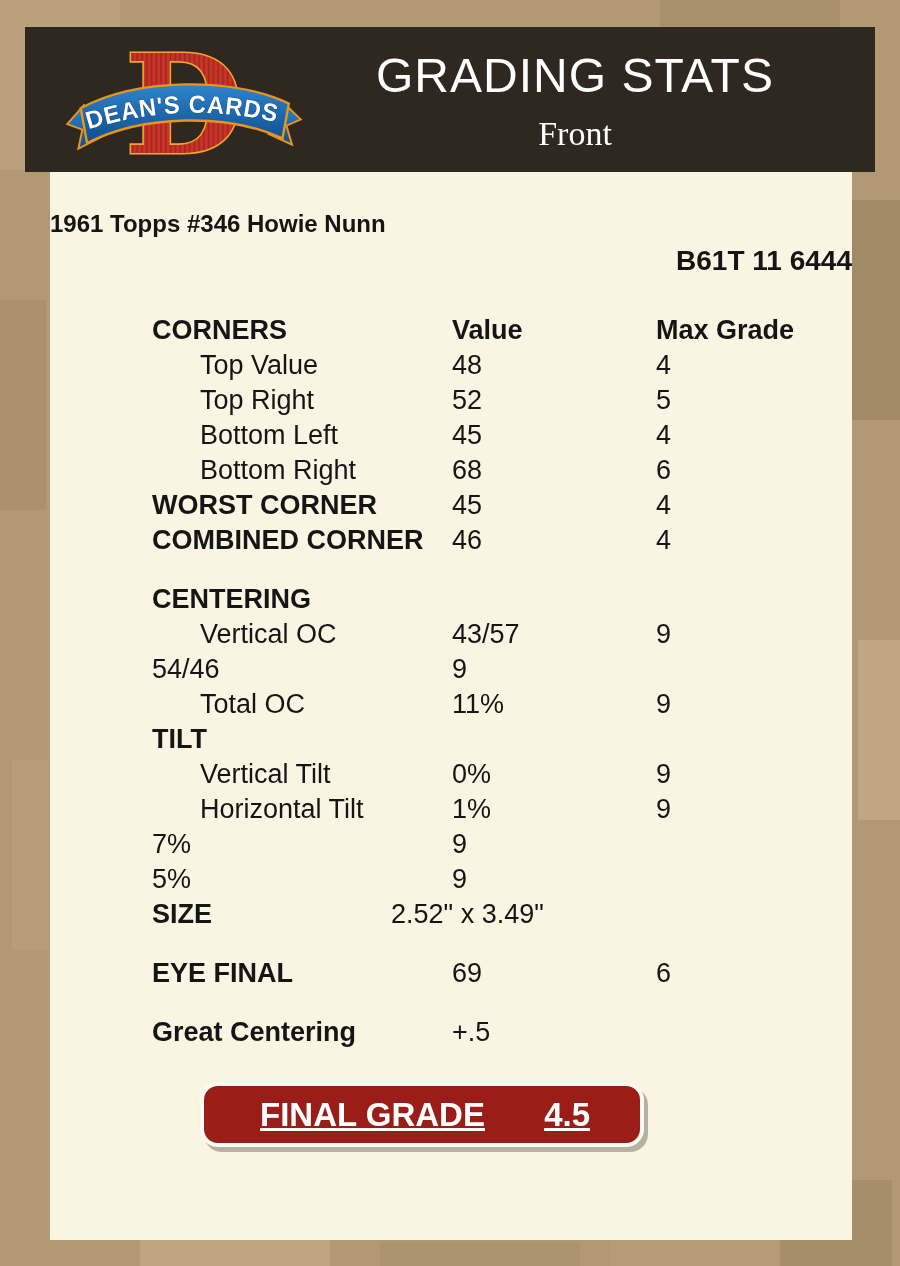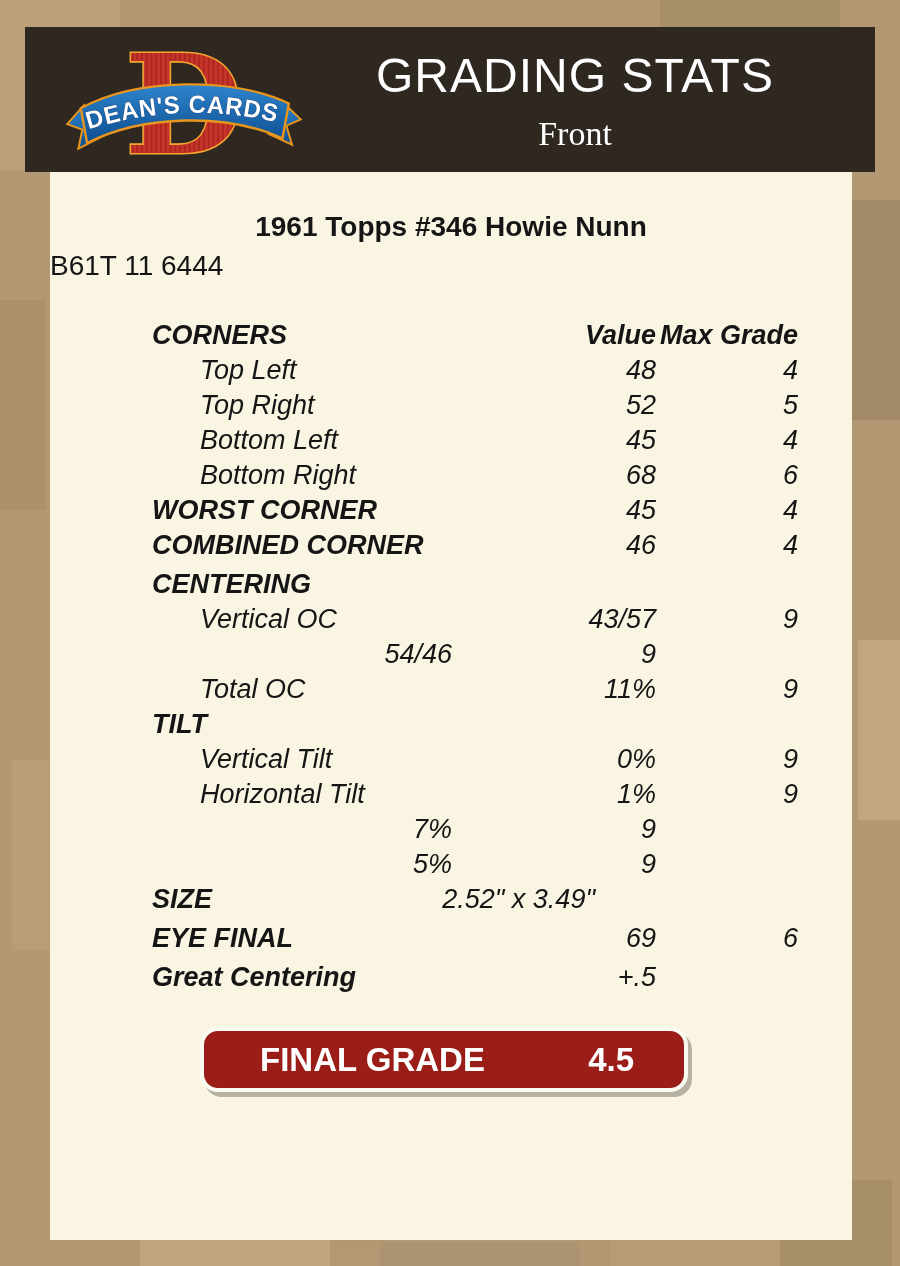--- a/index.html
+++ b/index.html
@@ -37,45 +37,46 @@
     text-align:center; color:#ffffff;
   }
   .header-title  { margin:24px 0 0 0; font-size:48px; font-weight:400; letter-spacing:1px; line-height:1.05; }
   .header-sub    { margin:16px 0 0 0; font-size:34px; font-weight:400; line-height:1.0;font-family:Liberation Serif, serif; }
 
   
   .card {
     position:absolute; left:50px; top:172px; width:802px; height:1068px;
     background:#faf5e3; color:#151515;
   }
-  .card-title { margin:38px 0 0 0; text-align:center; font-size:28px; font-weight:bold; line-height:1.2; }
-  .card-code  { margin:5px 0 0 0;  text-align:left; font-size:28px; font-weight:400; line-height:1.2; }
-
-  
-  .grades { margin:36px 0 0 102px; width:646px;font-style:italic; }
+  .card-title { margin:38px 0 0 0; text-align:left; font-size:24px; font-weight:bold; line-height:1.2; }
+  .card-code  { margin:5px 0 0 0;  text-align:right; font-size:28px; font-weight:700; line-height:1.2; }
+
+  
+  .grades { margin:36px 0 0 102px; width:646px; }
   .row {
     display:grid; grid-template-columns:300px 204px 142px;
     height:35px; align-items:center; font-size:27px;
   }
   .cell-label { white-space:nowrap; }
   .row.item .cell-label { padding-left:48px; }
   .row.section .cell-label, .row.header-row .cell-label,
   .row.header-row .cell-val, .row.header-row .cell-max { font-weight:bold; }
-  .cell-val, .cell-max { text-align:right; white-space:nowrap; }
-  .gap-md { margin-top:4px; }
+  .cell-val, .cell-max { text-align:left; white-space:nowrap; }
+  .gap-md { margin-top:24px; }
   .row.size-row .cell-val { position:relative; left:-61px; }
 
   
   .final-grade {
-    width:488px; height:65px; margin:32px 0 0 150px; box-sizing:border-box;
+    width:444px; height:65px; margin:32px 0 0 150px; box-sizing:border-box;
     background:#9b1d18; border:4px solid #fcfbf2; border-radius:18px;
     box-shadow:4px 5px 0 #b7b1a3;
     display:flex; align-items:center; justify-content:space-between;
     padding:0 50px 0 56px; color:#ffffff; font-weight:bold; font-size:33px;
     cursor:default;
+    text-decoration:underline;
   }
 </style>
 </head>
 <body>
 
 <div class="header">
 
   <svg class="logo" viewBox="0 0 300 170">
     <defs>
       <linearGradient id="rib" x1="0" y1="0" x2="0" y2="1">
@@ -114,21 +115,21 @@
 
   <div class="grades">
 
     <div class="row header-row">
       <div class="cell-label">CORNERS</div>
       <div class="cell-val">Value</div>
       <div class="cell-max">Max Grade</div>
     </div>
 
     <div class="row item">
-      <div class="cell-label">Top Left</div>
+      <div class="cell-label">Top Value</div>
       <div class="cell-val">48</div>
       <div class="cell-max">4</div>
     </div>
 
     <div class="row item">
       <div class="cell-label">Top Right</div>
       <div class="cell-val">52</div>
       <div class="cell-max">5</div>
     </div>
 

